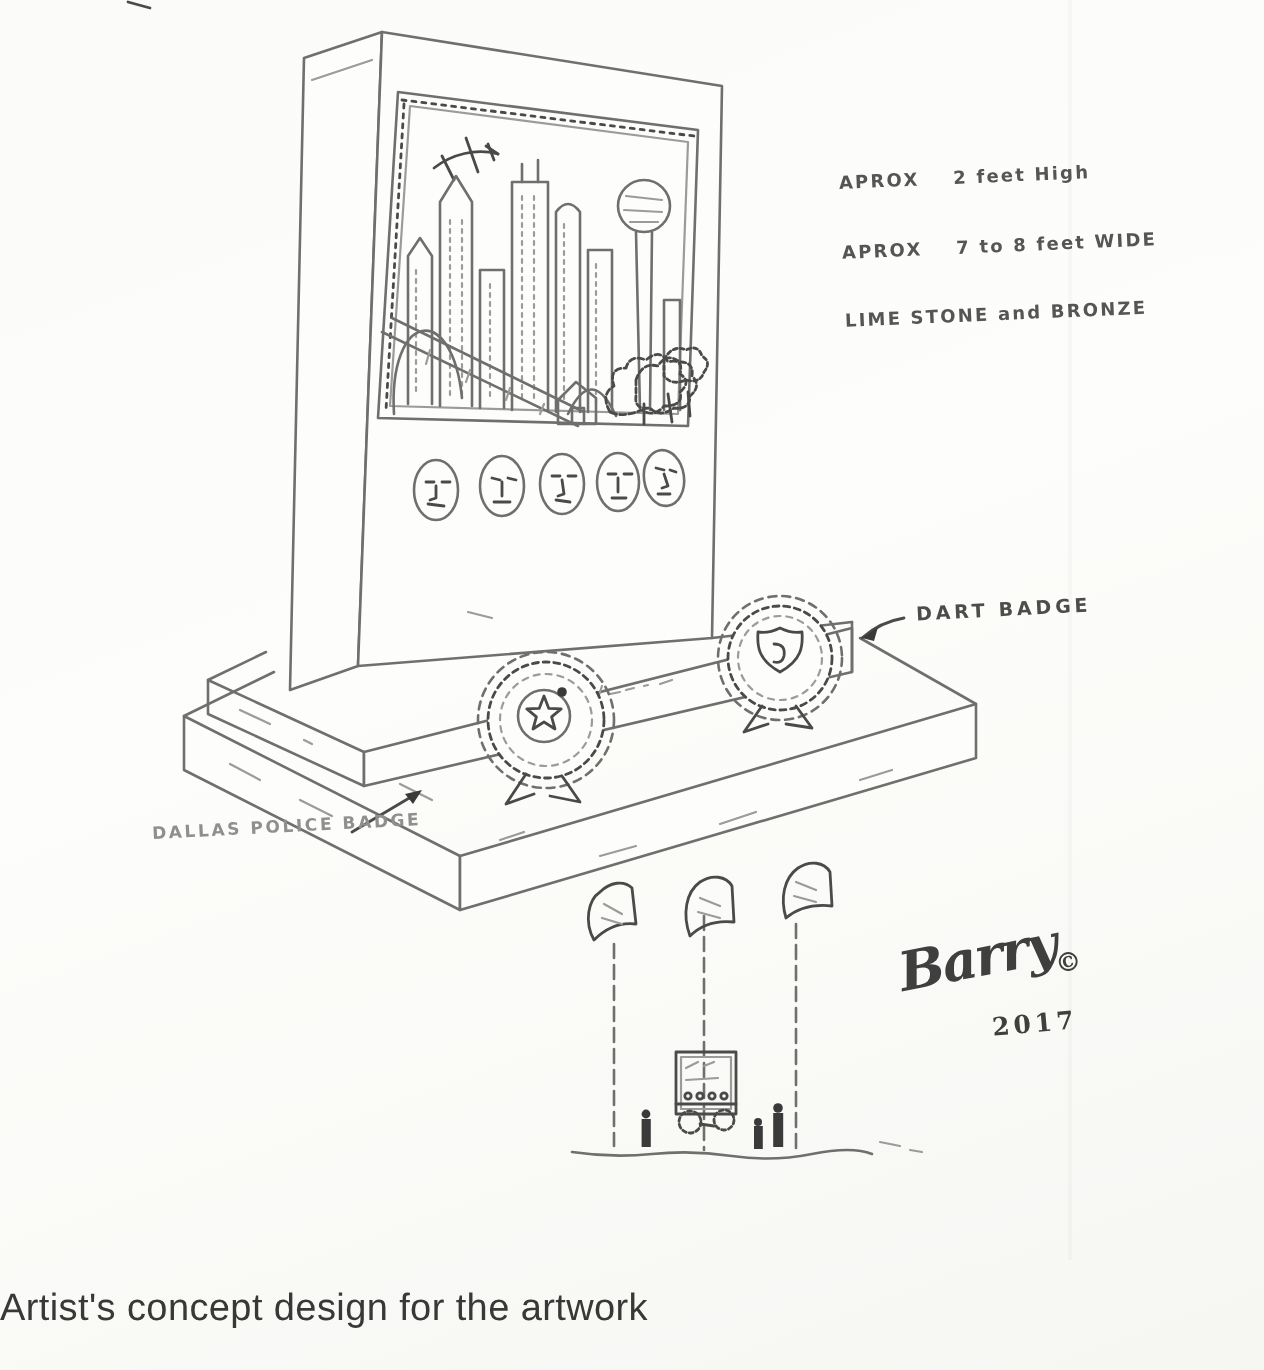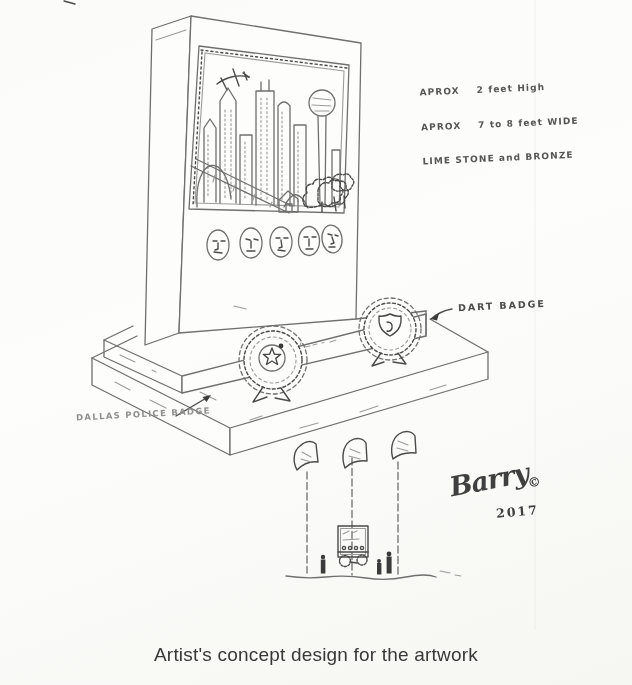--- a/index.html
+++ b/index.html
@@ -19,21 +19,21 @@
   .hand {
     position:absolute; font-family:"DejaVu Sans", sans-serif; font-weight:700;
     color:#555; white-space:pre; pointer-events:none;
   }
   .annotation { left:421px; top:61px; font-size:9px; line-height:11.5px; letter-spacing:1.1px; transform:rotate(-2.5deg); }
   .label-dart { left:458px; top:300px; font-size:9.5px; letter-spacing:1.9px; transform:rotate(-3deg); color:#4c4c4c; }
   .label-dallas { left:76px; top:409px; font-size:8.5px; letter-spacing:1.3px; transform:rotate(-3deg); color:#8f8f8f; }
   .signature { left:449px; top:463px; font-family:"DejaVu Serif", serif; font-style:italic; font-size:27px; color:#3f3f3f; transform:rotate(-11deg); letter-spacing:-1px; }
   .sig-copy { font-size:13px; font-style:normal; position:relative; top:6px; left:-2px; }
   .sig-year { left:496px; top:504px; font-family:"DejaVu Serif", serif; font-size:12.5px; color:#3f3f3f; transform:rotate(-5deg); letter-spacing:2px; }
-  .caption { position:absolute; left:0; right:0; top:644px; text-align:center; font-size:19px; color:#383838; letter-spacing:0.2px; }
+  .caption { position:absolute; left:0; right:0; top:644px; text-align:left; font-size:19px; color:#383838; letter-spacing:0.2px; }
 </style>
 </head>
 <body>
 
 <div class="page">
 
   <div class="sketch-layer">
     <svg width="632" height="630" viewBox="0 0 632 630">
 
       <g>

